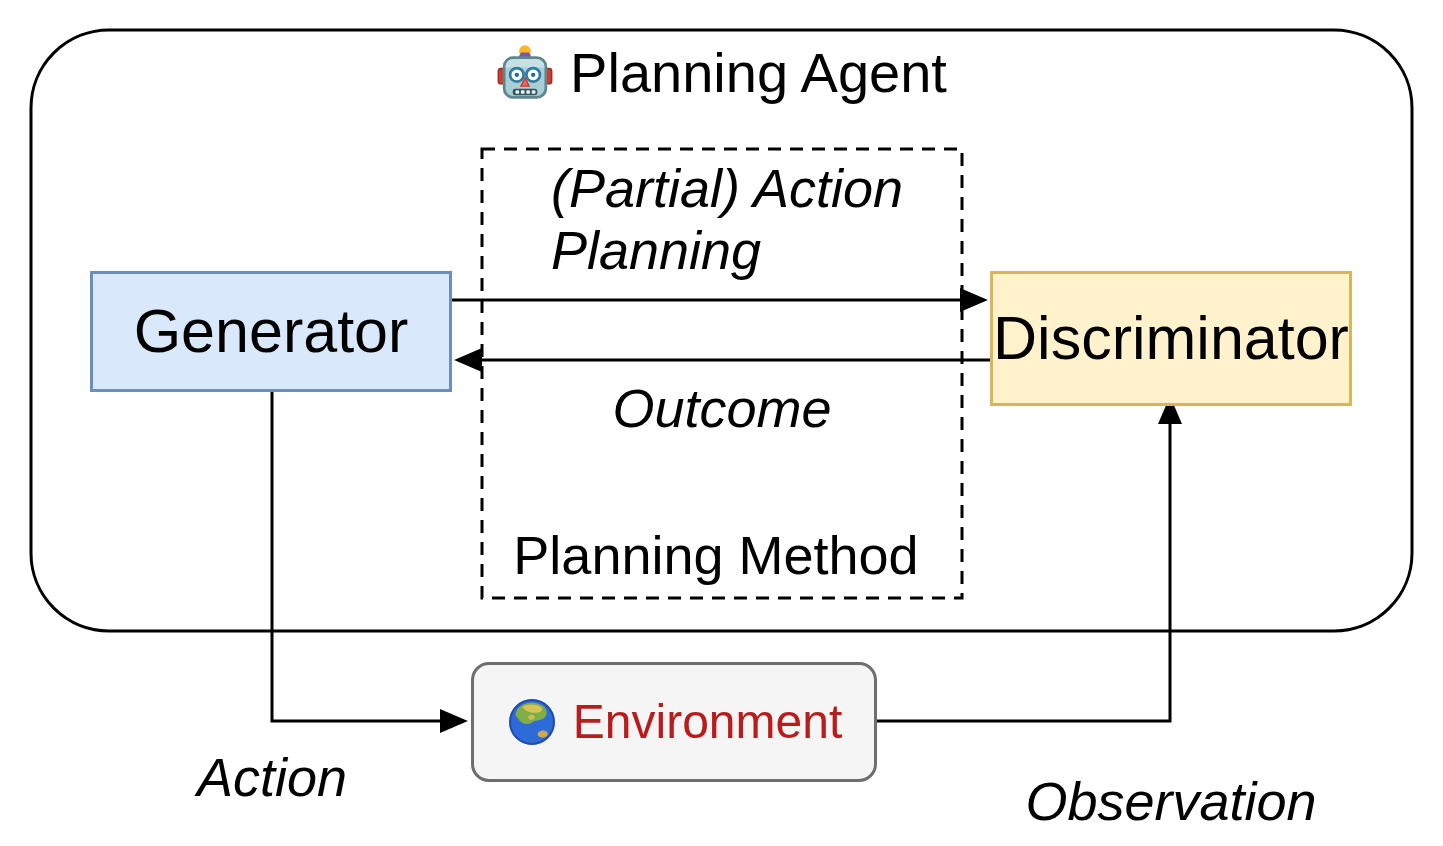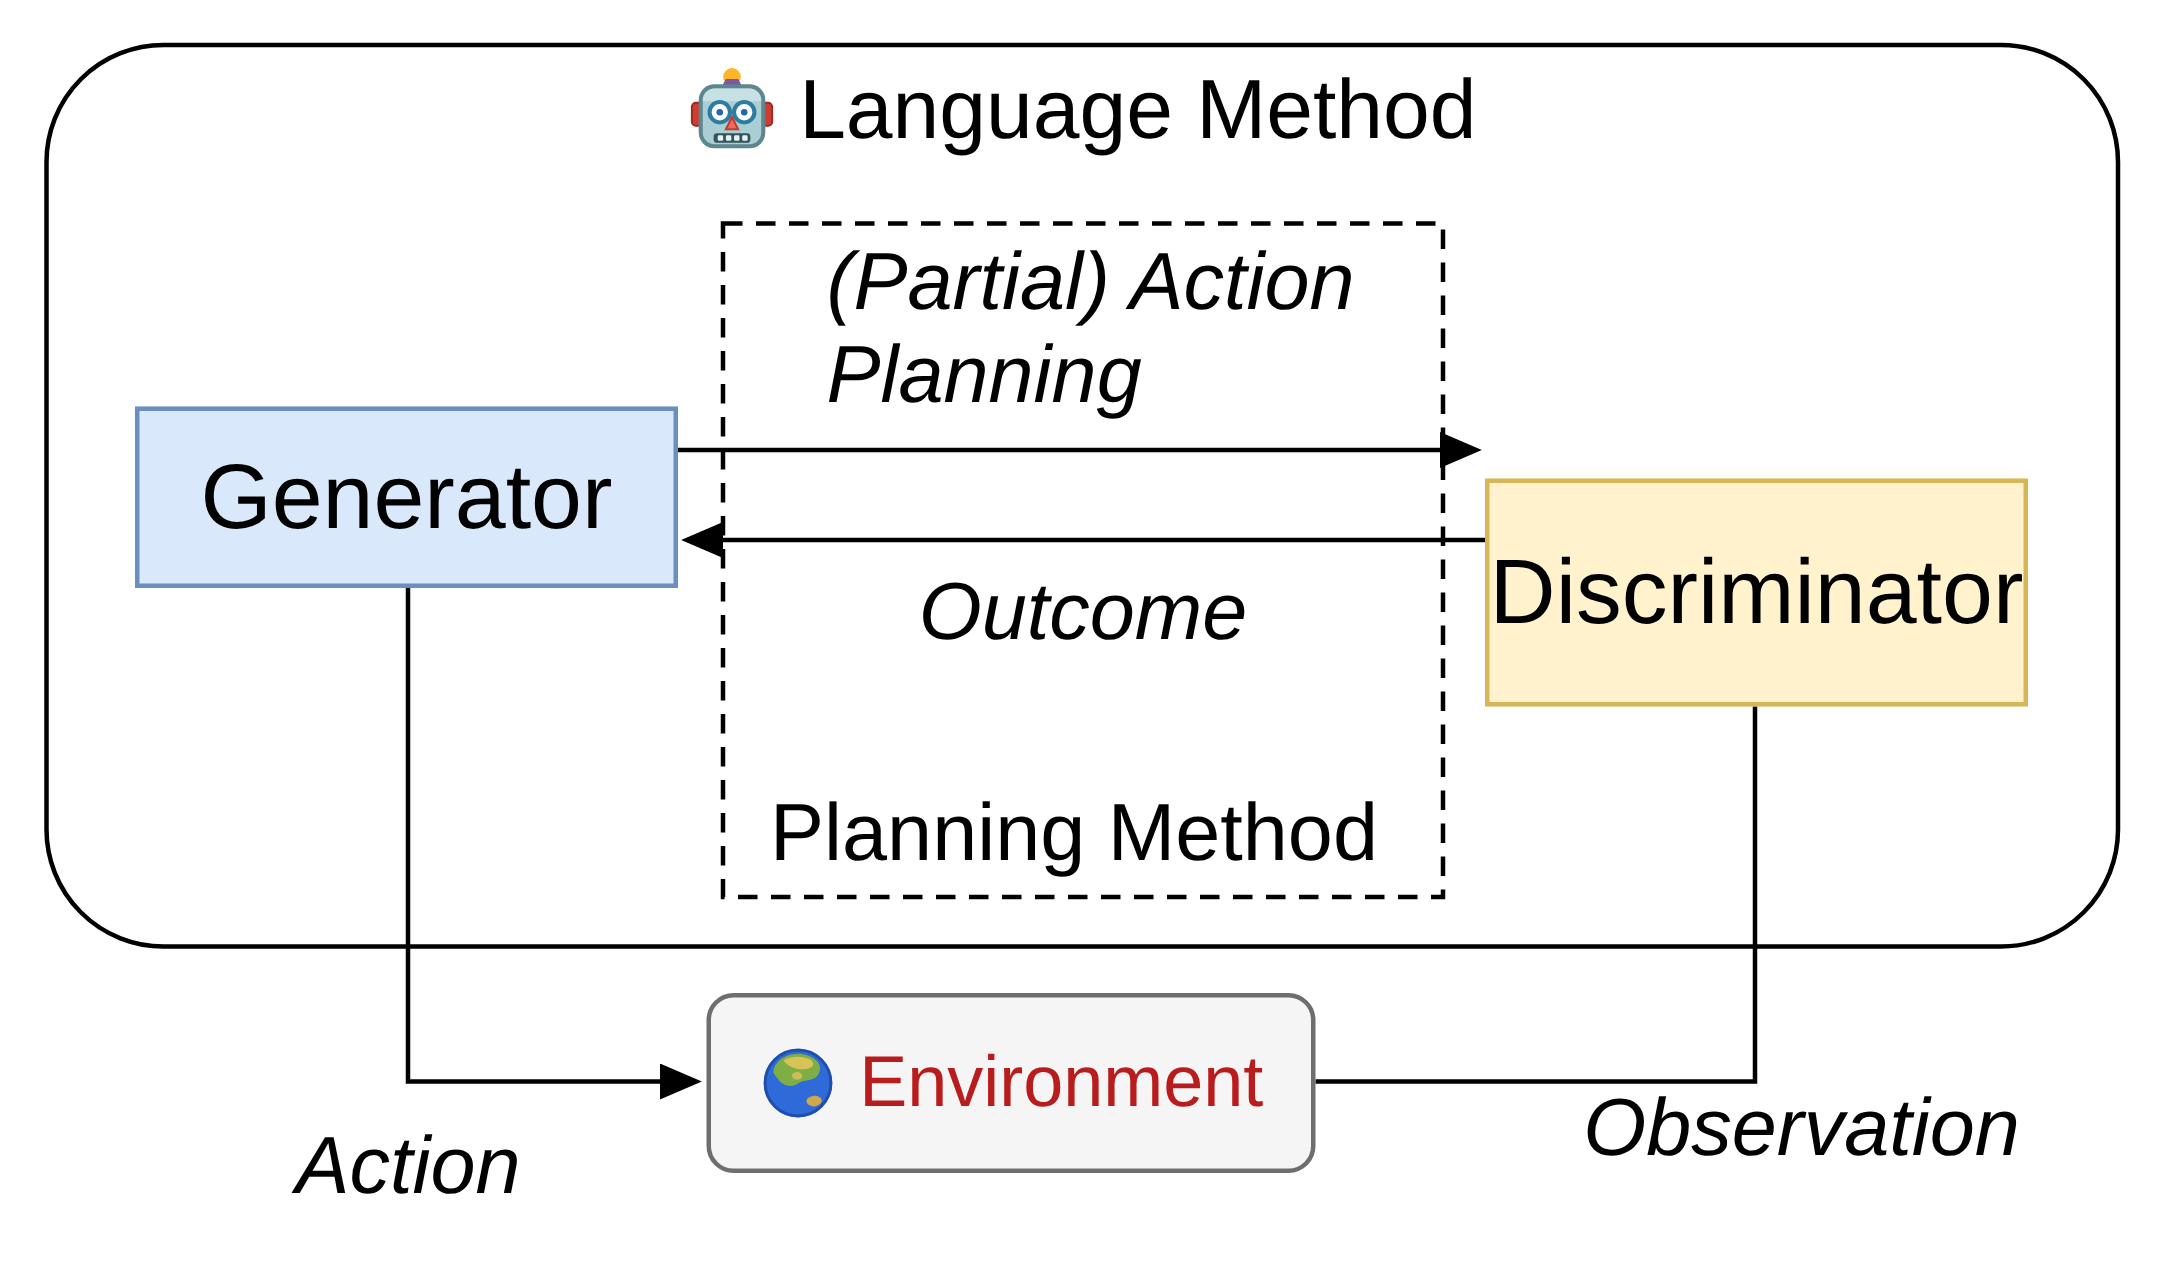--- a/index.html
+++ b/index.html
@@ -23,24 +23,23 @@
     font-size: 61px;
     line-height: 1.1;
     white-space: nowrap;
   }
   .generator {
     left: 90px; top: 271px; width: 362px; height: 121px;
     background: #dae8fc;
     border: 3px solid #6c8ebf;
   }
   .discriminator {
-    left: 990px; top: 271px; width: 362px; height: 152px;
+    left: 990px; top: 271px; width: 362px; height: 135px;
     background: #fff2cc;
     border: 3px solid #d6b656;
-    margin-top: 48px;
   }
   .environment {
     left: 471px; top: 662px; width: 406px; height: 120px;
     background: #f5f5f5;
     border: 3px solid #6e6e6e;
     border-radius: 18px;
     color: #b91c1c;
     gap: 15px;
     font-size: 48px;
   }
@@ -62,21 +61,21 @@
     text-align: left;
     white-space: nowrap;
     font-size: 54px;
     line-height: 62px;
   }
   .italic { font-style: italic; }
   .msg-action-seq { left: 727px; top: 157px; }
   .msg-outcome    { left: 722px; top: 377px; }
   .planning-label { left: 716px; top: 524px; }
   .edge-action       { left: 272px;  top: 746px; }
-  .edge-observation  { left: 1171px; top: 721px; margin-left: 30px; }
+  .edge-observation  { left: 1171px; top: 770px; }
 
   .icon { display: block; flex: 0 0 auto; }
 </style>
 </head>
 <body>
 
 <div class="stage">
 
   <svg class="wires" width="1443" height="846" viewBox="0 0 1443 846">
     <defs>
@@ -110,21 +109,21 @@
       <circle cx="41" cy="34" r="7.5" fill="#ffffff" stroke="#2e7da0" stroke-width="3"></circle>
       <circle cx="23" cy="34" r="2.4" fill="#2565ae"></circle>
       <circle cx="41" cy="34" r="2.4" fill="#2565ae"></circle>
       <path d="M32 37.5 L27.5 46.5 L36.5 46.5 Z" fill="#ef6a5a" stroke="#c23b31" stroke-width="1.5"></path>
       <rect x="18.5" y="49.5" width="27" height="7" rx="2.5" fill="#33545c"></rect>
       <rect x="21.5" y="51" width="4" height="4" rx="1" fill="#e8f1f2"></rect>
       <rect x="27.5" y="51" width="4" height="4" rx="1" fill="#e8f1f2"></rect>
       <rect x="33.5" y="51" width="4" height="4" rx="1" fill="#e8f1f2"></rect>
       <rect x="39.5" y="51" width="4" height="4" rx="1" fill="#e8f1f2"></rect>
     </svg>
-    <span>Language Method</span>
+    <span>Planning Agent</span>
   </div>
 
   <div class="node generator">
     <span>Generator</span>
   </div>
 
   <div class="node discriminator">
     <span>Discriminator</span>
   </div>
 

